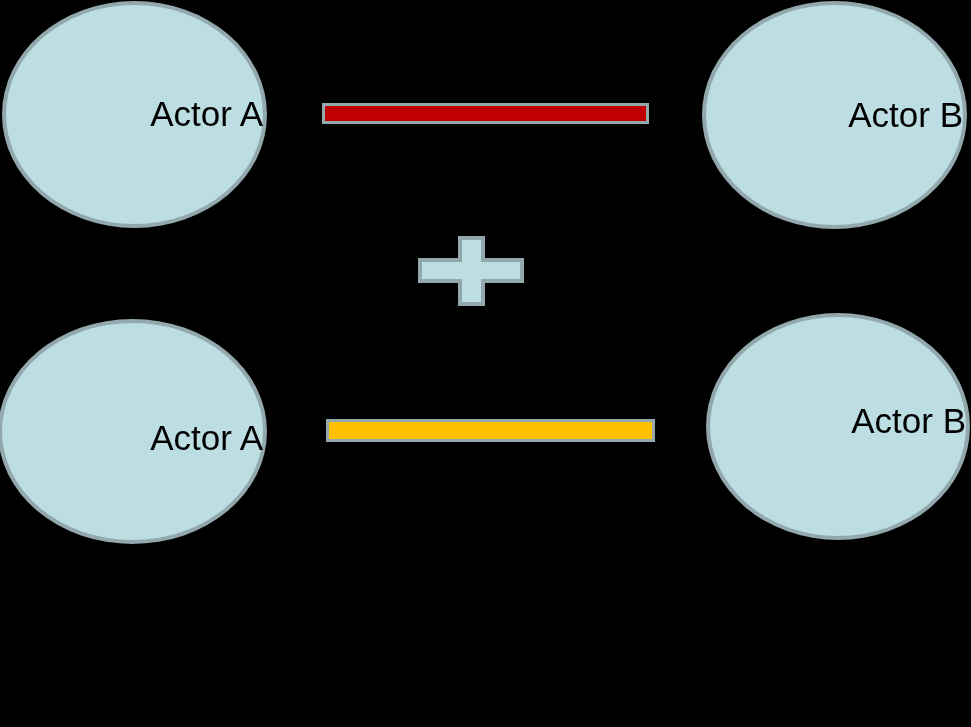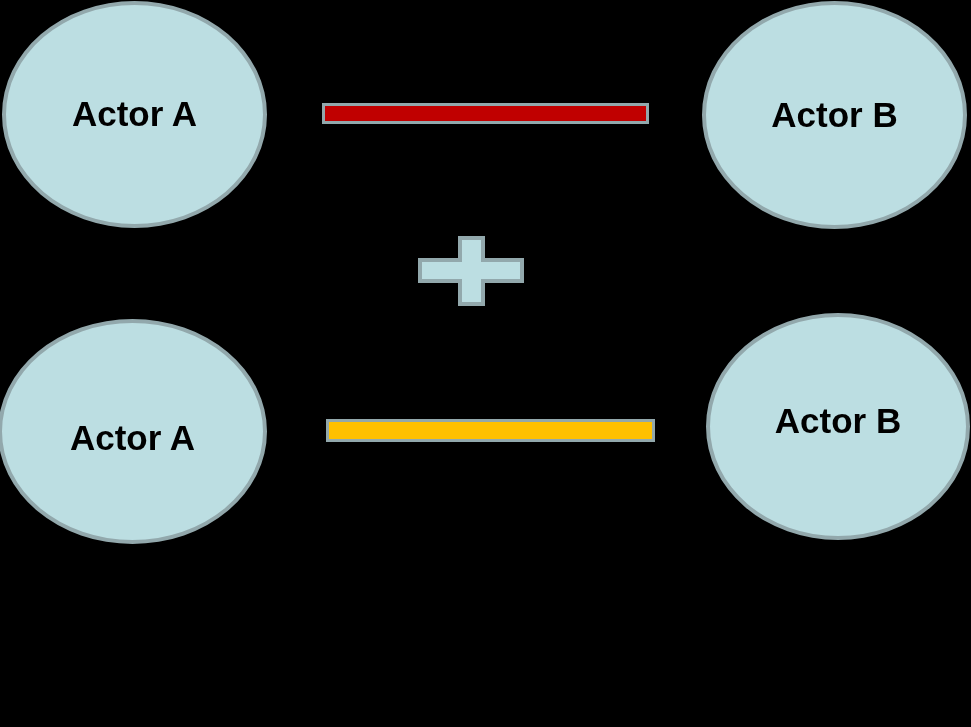--- a/index.html
+++ b/index.html
@@ -16,22 +16,21 @@
     font-family: "Liberation Sans", sans-serif;
   }
   .ellipse {
     position: absolute;
     box-sizing: border-box;
     border: 4px solid #ec4899;
     border-radius: 50%;
     background: #BCDEE2;
     display: flex;
     align-items: center;
-    justify-content: center;
-    font-weight: bold;
+    justify-content: flex-end;
   }
   .ellipse .label {
     font-size: 35px;
     line-height: 1.1;
     color: #000000;
     white-space: nowrap;
   }
   .node-a-top    { left: 2px;   top: 1px;   width: 265px; height: 227px; }
   .node-b-top    { left: 702px; top: 1px;   width: 265px; height: 228px; }
   .node-a-bottom { left: -2px;  top: 319px; width: 269px; height: 225px; }

